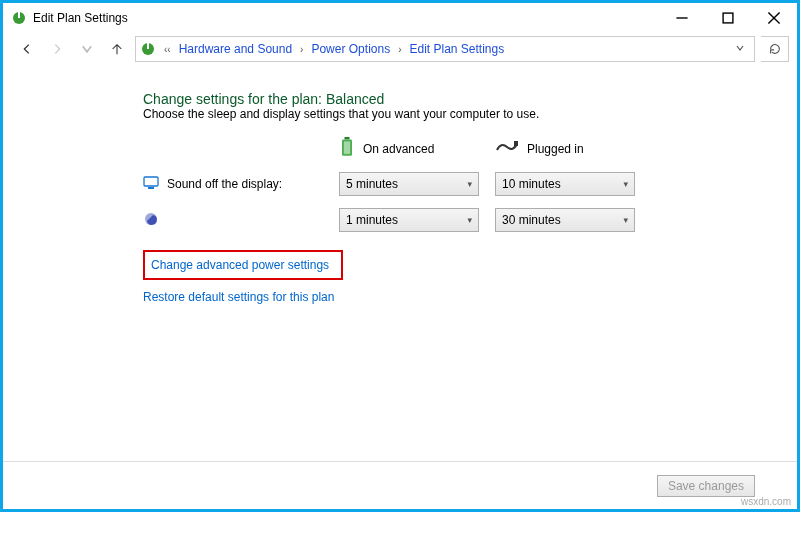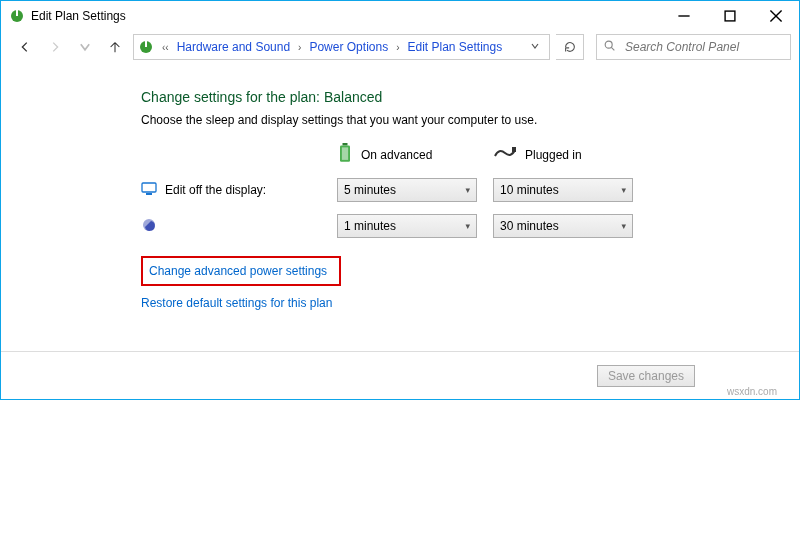--- a/index.html
+++ b/index.html
@@ -1,17 +1,17 @@
 <!DOCTYPE html>
 <html><head>
   <meta charset="utf-8">
   <style>
     * { box-sizing: border-box; font-family: "Segoe UI", Tahoma, sans-serif; font-size: 12px; }
     body { margin: 0; background: #fff; color: #000; }
-    .window { width: 800px; height: 400px; border: 1px solid #0ea5e9; position: relative; background: #fff; }
+    .window { width: 800px; height: 512px; border: 3px solid #0ea5e9; position: relative; background: #fff; }
 
     
     .titlebar { height: 30px; display: flex; align-items: center; padding-left: 8px; }
     .titlebar .app-icon { width: 16px; height: 16px; margin-right: 6px; }
     .titlebar .title { flex: 0 0 auto; color: #000; }
     .titlebar .spacer { flex: 1; }
     .titlebar .winbtn { width: 46px; height: 30px; display: flex; align-items: center; justify-content: center; color: #000; }
 
     
     .navbar { height: 36px; display: flex; align-items: center; padding: 0 8px 4px 12px; gap: 6px; }
@@ -22,42 +22,42 @@
     .crumb { padding: 0 4px; color:#1d4ed8; }
     .crumb-sep { color:#555; font-size:10px; padding:0 2px; }
     .address .grow { flex:1; }
     .addr-drop { width:20px; text-align:center; color:#555; }
     .refresh-box { width:28px; height:26px; border:1px solid #ccc; border-left:none; display:flex; align-items:center; justify-content:center; color:#555; }
     .search { flex: 0 0 180px; height:26px; border:1px solid #ccc; margin-left:6px; display:flex; align-items:center; padding: 0 6px; color:#777; gap:6px; }
     .search input { border:none; outline:none; flex:1; font-style: italic; color:#777; }
 
     
     .content { position:absolute; top:72px; left:0; right:0; bottom:48px; padding: 16px 20px 0 140px; }
-    .heading { color:#0a5a2a; font-size:14px; margin-bottom:8px; }
+    .heading { color:#0a5a2a; font-size:14px; }
     .sub { color:#000; margin-bottom:16px; }
 
     .cols { display:grid; grid-template-columns: 180px 140px 140px; column-gap: 16px; align-items:center; }
     .hdr-row { margin-bottom:12px; }
     .hdr-cell { display:flex; align-items:center; gap:8px; }
     .row { margin-bottom:12px; }
     .row-label { display:flex; align-items:center; gap:8px; }
 
     .dropdown { height:24px; border:1px solid #adadad; background:linear-gradient(#f5f5f5,#e6e6e6); display:flex; align-items:center; justify-content:space-between; padding:0 6px; color:#000;gap:8px; }
     .dropdown .chev { font-size:9px; color:#555; }
 
     .links { margin-top:18px;text-decoration:underline; }
     .link { color:#0066cc; display:inline-block; cursor:pointer; }
     .highlight-box { border:2px solid #d80000; padding:6px 12px 6px 6px; display:inline-block; margin-bottom:10px; }
 
     
-    .bottom { position:absolute; left:0; right:0; bottom:0; height:48px; border-top:1px solid #ddd; display:flex; align-items:center; justify-content:flex-end; padding-right:104px; gap:10px; }
+    .bottom { position:absolute; left:0; right:0; bottom:0; height:48px; border-top:1px solid #ddd; display:flex; align-items:center; justify-content:flex-end; padding-right:42px; gap:10px; }
     .btn { min-width:80px; height:22px; border:1px solid #adadad; background:linear-gradient(#f5f5f5,#e6e6e6); display:flex; align-items:center; justify-content:center; padding:0 10px; }
     .btn.disabled { color:#9a9a9a; }
 
-    .watermark { position:absolute; right:22px; bottom:2px; color:#aaa; font-size:10px; }
+    .watermark { position:absolute; right:6px; bottom:2px; color:#aaa; font-size:10px; }
 
     svg.icon { width:14px; height:14px; }
   </style>
 </head>
 <body>
 
 <div class="window">
 
   <div class="titlebar">
     <span class="app-icon">
@@ -126,27 +126,20 @@
             <path d="M2 3 L5 7 L8 3" fill="none" stroke="#555" stroke-width="1.2"></path>
           </svg></span>
     </div>
     <div class="refresh-box">
       <svg class="icon" viewBox="0 0 16 16">
           <path d="M3 8a5 5 0 1 1 1.5 3.5" fill="none" stroke="#555" stroke-width="1.3"></path>
           <path d="M3 13 L3 9 L7 9" fill="none" stroke="#555" stroke-width="1.3"></path>
         </svg>
     </div>
 
-    <div class="search">
-      <span><svg class="icon" viewBox="0 0 16 16">
-            <circle cx="6.5" cy="6.5" r="4" fill="none" stroke="#888" stroke-width="1.3"></circle>
-            <line x1="9.5" y1="9.5" x2="13" y2="13" stroke="#888" stroke-width="1.3"></line>
-          </svg></span>
-      <input type="text" placeholder="Search Control Panel" style="">
-    </div>
   </div>
 
   <div class="content">
     <div class="heading">Change settings for the plan: Balanced</div>
     <div class="sub">Choose the sleep and display settings that you want your computer to use.</div>
 
     <div class="cols hdr-row">
       <div></div>
       <div class="hdr-cell">
         <span>
@@ -170,21 +163,21 @@
     </div>
 
     <div class="cols row">
       <div class="row-label">
         <span>
           <svg width="16" height="16" viewBox="0 0 16 16">
               <rect x="1" y="2" width="14" height="9" rx="1" fill="none" stroke="#1976d2" stroke-width="1.3"></rect>
               <rect x="5" y="12" width="6" height="2" fill="#1976d2"></rect>
             </svg>
         </span>
-        <span>Edit off the display:</span>
+        <span>Sound off the display:</span>
       </div>
       <div class="dropdown">
         <span>5 minutes</span>
         <span class="chev">▾</span>
       </div>
       <div class="dropdown">
         <span>10 minutes</span>
         <span class="chev">▾</span>
       </div>
     </div>

